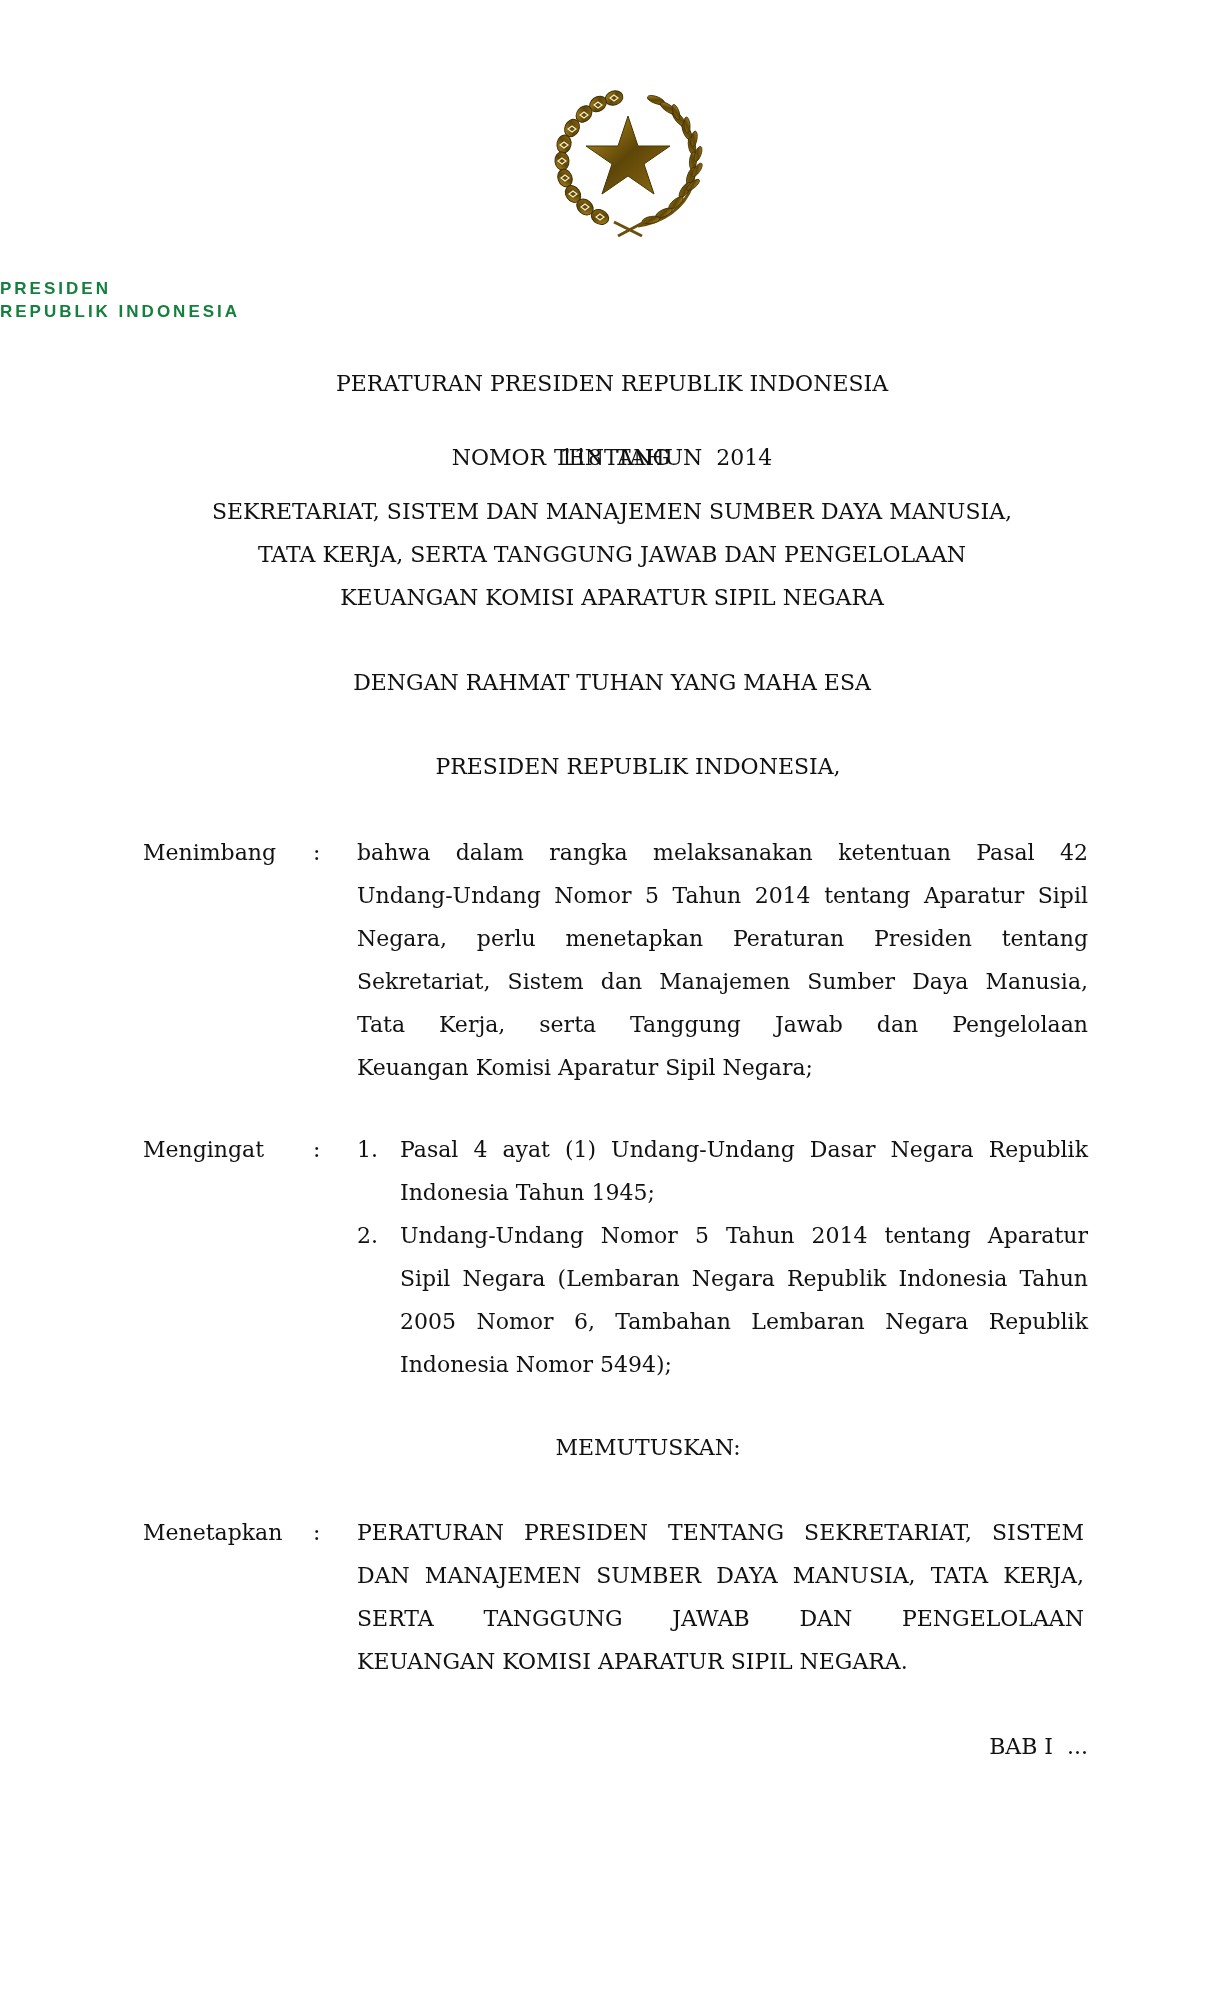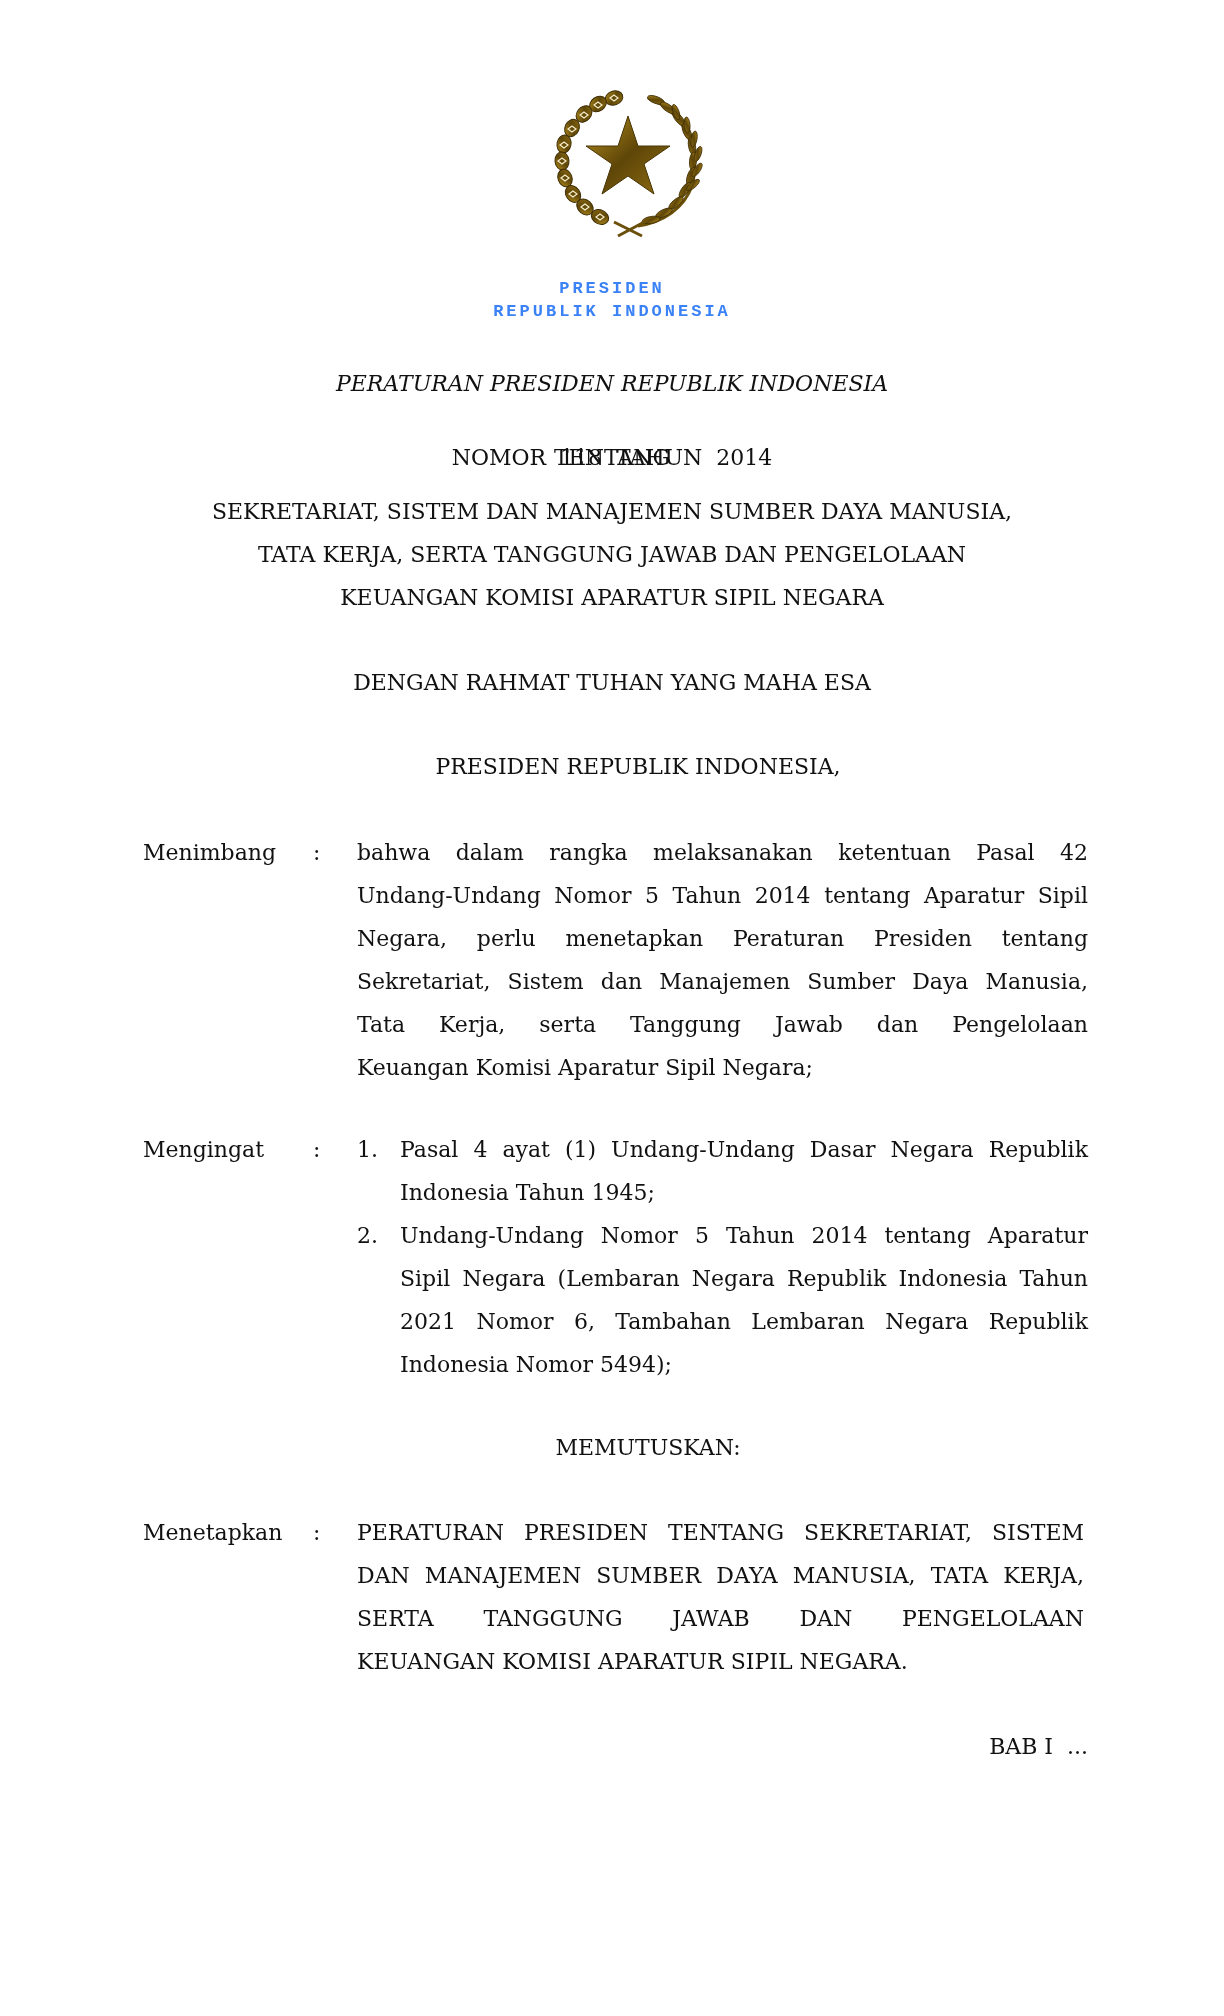--- a/index.html
+++ b/index.html
@@ -26,24 +26,23 @@
       position: absolute;
       left: 552px;
       top: 88px;
       width: 156px;
       height: 150px;
     }
     .letterhead {
       position: absolute;
       left: 0;
       width: 1224px;
-      text-align: center;
-      font-family: Liberation Mono, monospace;
+      font-family: Liberation Sans, sans-serif;
       font-weight: bold;
-      color: #3b82f6;
+      color: #15803d;
       letter-spacing: 3px;
       font-size: 17px;
       line-height: 20px;
     }
     .lh1 { top: 279px; }
     .lh2 { top: 302px; }
     .center-line {
       position: absolute;
       left: 0;
       width: 1224px;
@@ -164,21 +163,21 @@
         <ellipse cx="141" cy="97" rx="8" ry="3" transform="rotate(140 141 97)"></ellipse>
       </g>
 
       <path d="M62,134 L90,148 M66,148 L96,132" stroke="#6b500b" stroke-width="3" fill="none"></path>
     </svg>
   </div>
 
   <div class="letterhead lh1">PRESIDEN</div>
   <div class="letterhead lh2">REPUBLIK  INDONESIA</div>
 
-  <div class="center-line" style="top:370px;font-style:italic;">PERATURAN PRESIDEN REPUBLIK INDONESIA</div>
+  <div class="center-line" style="top:370px;">PERATURAN PRESIDEN REPUBLIK INDONESIA</div>
   <div class="center-line" style="top:435px;margin-top:9px;">NOMOR  118  TAHUN  2014</div>
   <div class="center-line" style="top:444px;">TENTANG</div>
   <div class="center-line" style="top:498px;">SEKRETARIAT, SISTEM DAN MANAJEMEN SUMBER DAYA MANUSIA,</div>
   <div class="center-line" style="top:541px;">TATA KERJA, SERTA TANGGUNG JAWAB DAN PENGELOLAAN</div>
   <div class="center-line" style="top:584px;">KEUANGAN KOMISI APARATUR SIPIL NEGARA</div>
 
   <div class="center-line" style="top:669px;">DENGAN RAHMAT TUHAN YANG MAHA ESA</div>
   <div class="center-line" style="top:753px;padding-left:26px;">PRESIDEN REPUBLIK INDONESIA,</div>
 
   <div class="label" style="top:839px;">Menimbang</div>
@@ -200,21 +199,21 @@
       <div class="list-text">
         <div class="ln">Pasal 4 ayat (1) Undang-Undang Dasar Negara Republik</div>
         <div class="ln last">Indonesia Tahun 1945;</div>
       </div>
     </div>
     <div class="list-item">
       <span class="list-num">2.</span>
       <div class="list-text">
         <div class="ln">Undang-Undang Nomor 5 Tahun 2014 tentang Aparatur</div>
         <div class="ln">Sipil Negara (Lembaran Negara Republik Indonesia Tahun</div>
-        <div class="ln">2021 Nomor 6, Tambahan Lembaran Negara Republik</div>
+        <div class="ln">2005 Nomor 6, Tambahan Lembaran Negara Republik</div>
         <div class="ln last">Indonesia Nomor 5494);</div>
       </div>
     </div>
   </div>
 
   <div class="center-line" style="top:1434px;padding-left:36px;">MEMUTUSKAN:</div>
 
   <div class="label" style="top:1519px;">Menetapkan</div>
   <div class="colon" style="top:1519px;">:</div>
   <div class="body-block" style="top:1519px; width:727px;">

